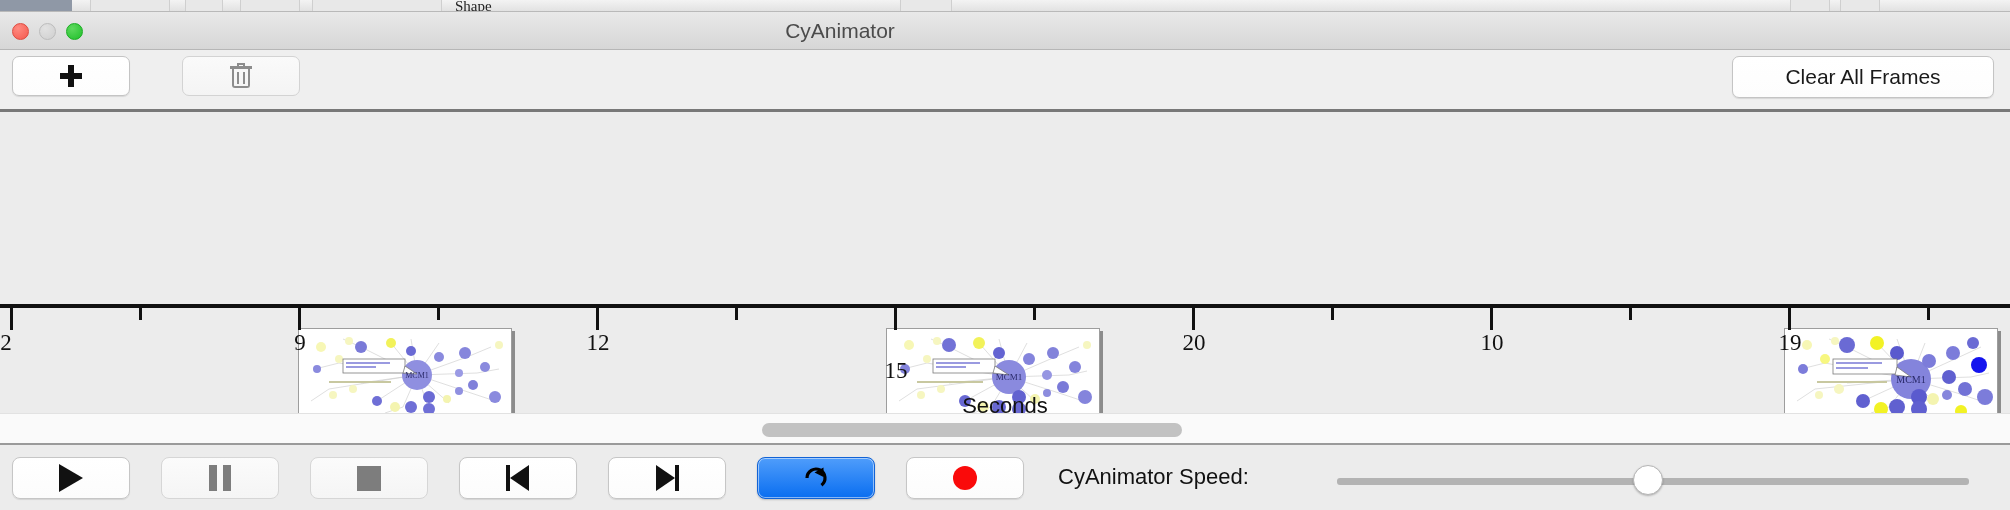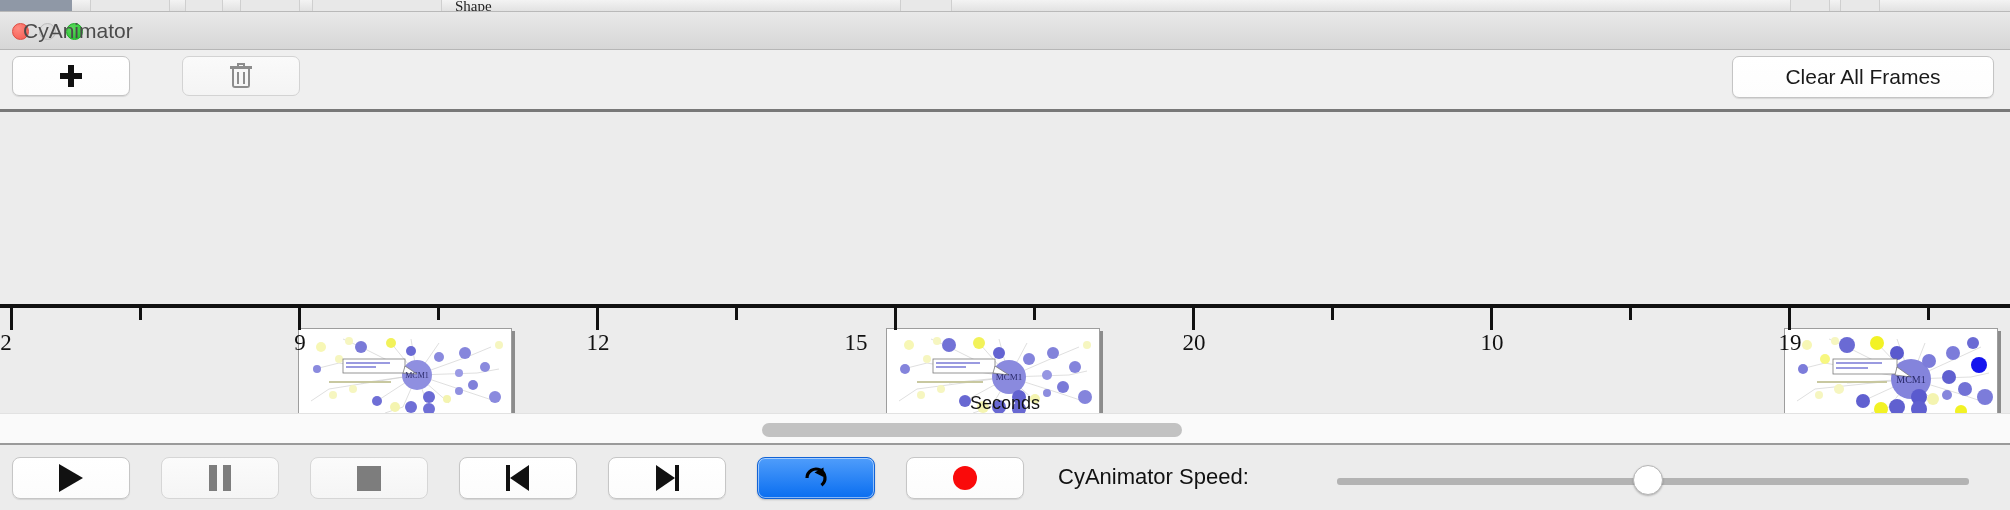--- a/index.html
+++ b/index.html
@@ -31,21 +31,21 @@
     background: linear-gradient(#e9e9e9, #d6d6d6);
     border-bottom: 1px solid #b6b6b6;
   }
   #traffic { position: absolute; left: 12px; top: 11px; display: flex; gap: 10px; }
   .light { width: 17px; height: 17px; border-radius: 50%; }
   .light.close { background: radial-gradient(circle at 35% 30%, #ff8a80, #f4594e); border: 1px solid #dd4b40; }
   .light.min   { background: radial-gradient(circle at 35% 30%, #e2e2e2, #cfcfcf); border: 1px solid #bcbcbc; }
   .light.max   { background: radial-gradient(circle at 35% 30%, #5ed95e, #1fbf2a); border: 1px solid #19ad22; }
   #window-title {
     position: absolute; left: 0; top: 0; width: 1657px; height: 38px;
-    line-height: 38px; font-size: 21px; color: #4b4b4b; padding-left: 23px;
+    line-height: 38px; text-align: center; font-size: 21px; color: #4b4b4b; padding-left: 23px;
   }
 
   
   #toolbar {
     position: absolute; left: 0; top: 50px; width: 2010px; height: 62px;
     background: #efefef; border-bottom: 3px solid #787878;
   }
   .tbtn {
     position: absolute; border-radius: 7px; border: 1px solid #c4c4c4;
     background: linear-gradient(#ffffff, #fdfdfd);
@@ -93,21 +93,21 @@
   .tick { position: absolute; width: 3px; background: #111; }
   .tick.major { top: 4px; height: 22px; }
   .tick.minor { top: 4px; height: 12px; }
   .tick-label {
     position: absolute; top: 26px; font-size: 23px; color: #111;
     font-family: "Liberation Serif", serif; transform: translateX(-50%);
     white-space: nowrap;
   }
   #axis-title {
     position: absolute; left: 0; top: 278px; width: 2010px; text-align: center;
-    font-size: 18px; color: #111;
+    font-size: 22px; color: #111;
   }
 
   
   #scrollbar {
     position: absolute; left: 0; top: 413px; width: 2010px; height: 32px;
     background: #fafafa; border-top: 1px solid #e2e2e2; border-bottom: 2px solid #9a9a9a;
   }
   #scroll-thumb {
     position: absolute; left: 762px; top: 9px; width: 420px; height: 14px;
     background: #c2c2c2; border-radius: 7px;
@@ -354,21 +354,21 @@
     <div class="tick major" style="left:1192px;"></div>
     <div class="tick minor" style="left:1331px;"></div>
     <div class="tick major" style="left:1490px;"></div>
     <div class="tick minor" style="left:1629px;"></div>
     <div class="tick major" style="left:1788px;"></div>
     <div class="tick minor" style="left:1927px;"></div>
 
     <div class="tick-label" style="left:6px;">2</div>
     <div class="tick-label" style="left:300px;">9</div>
     <div class="tick-label" style="left:598px;">12</div>
-    <div class="tick-label" style="left:856px;">15</div>
+    <div class="tick-label" style="left:896px;margin-top:28px;">15</div>
     <div class="tick-label" style="left:1194px;">20</div>
     <div class="tick-label" style="left:1492px;">10</div>
     <div class="tick-label" style="left:1790px;">19</div>
   </div>
 
   <div id="axis-title">Seconds</div>
 </div>
 
 <div id="scrollbar">
   <div id="scroll-thumb"></div>

